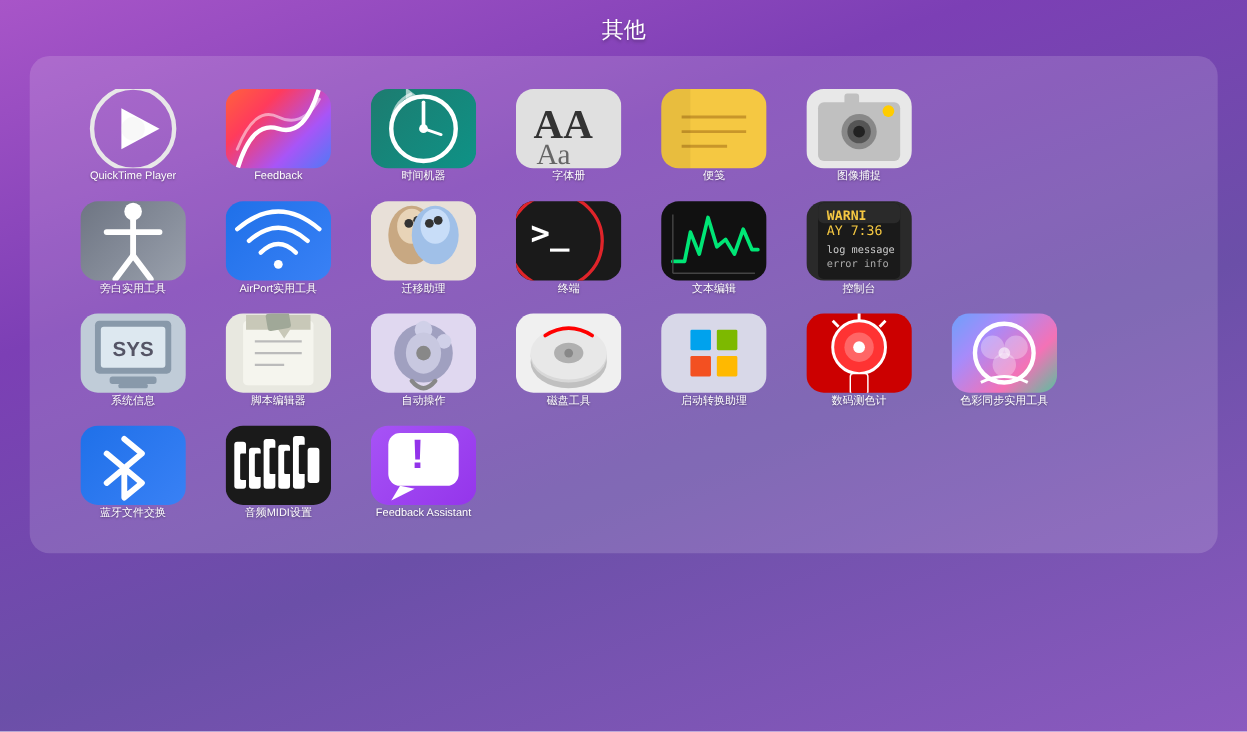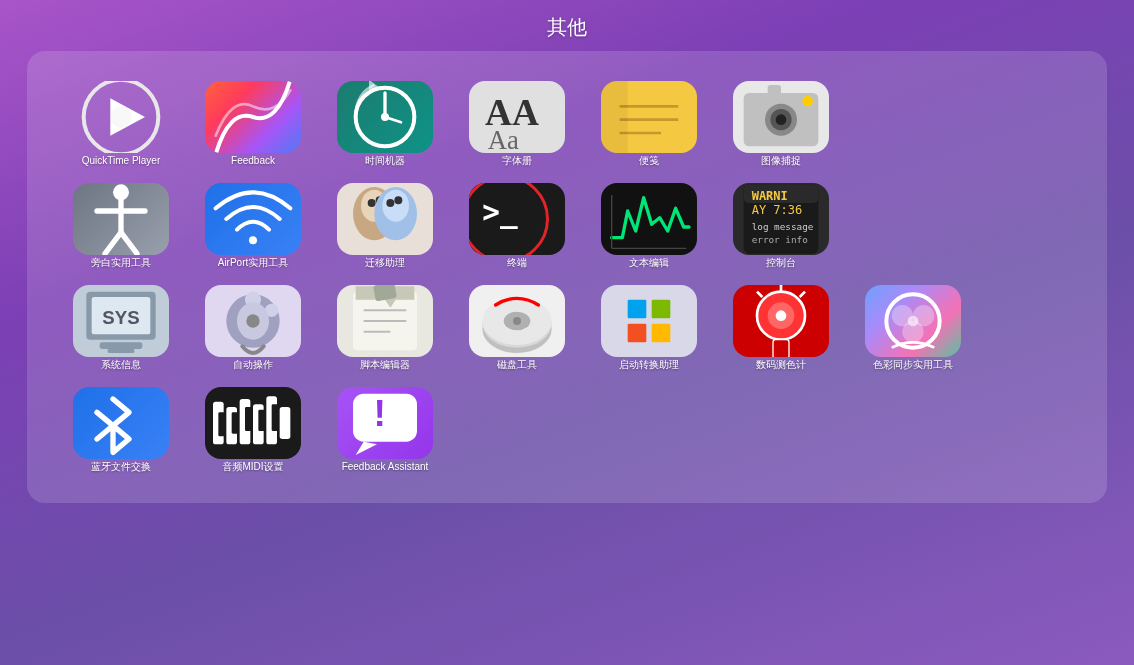--- a/index.html
+++ b/index.html
@@ -280,44 +280,44 @@
           <rect x="20" y="52" width="32" height="5" rx="2" fill="#8899aa"></rect>
           <rect x="26" y="57" width="20" height="3" rx="1" fill="#8899aa"></rect>
           <text x="22" y="38" font-size="14" font-family="sans-serif" fill="#556" font-weight="bold">SYS</text>
         </svg>
         </div>
         <span class="app-label">系统信息</span>
       </div>
       <div class="app-item">
         <div class="app-icon-wrap">
           <svg viewBox="0 0 72 72" xmlns="http://www.w3.org/2000/svg">
+          <rect width="72" height="72" rx="16" fill="#e8e8e0"></rect>
+          <rect x="12" y="14" width="48" height="44" rx="3" fill="#f5f5ee"></rect>
+          <line x1="20" y1="28" x2="52" y2="28" stroke="#bbb" stroke-width="1.5"></line>
+          <line x1="20" y1="36" x2="52" y2="36" stroke="#bbb" stroke-width="1.5"></line>
+          <line x1="20" y1="44" x2="40" y2="44" stroke="#bbb" stroke-width="1.5"></line>
+          <path d="M14 10 L58 10 L58 20 L44 20 L40 26 L36 20 L14 20 Z" fill="#c8c8b8"></path>
+          <rect x="28" y="8" width="16" height="12" rx="2" fill="#a0a898" transform="rotate(-10,36,14)"></rect>
+        </svg>
+        </div>
+        <span class="app-label">脚本编辑器</span>
+      </div>
+      <div class="app-item">
+        <div class="app-icon-wrap">
+          <svg viewBox="0 0 72 72" xmlns="http://www.w3.org/2000/svg">
           <rect width="72" height="72" rx="16" fill="#e0d8f0"></rect>
           <circle cx="36" cy="36" r="20" fill="#a0a0c0"></circle>
           <circle cx="36" cy="20" r="6" fill="#d0d0e8"></circle>
           <circle cx="50" cy="28" r="5" fill="#d0d0e8"></circle>
           <ellipse cx="36" cy="36" rx="12" ry="14" fill="#c8c8e0"></ellipse>
           <circle cx="36" cy="36" r="5" fill="#888"></circle>
           <path d="M28 55 Q36 65 44 55" fill="none" stroke="#888" stroke-width="3" stroke-linecap="round"></path>
         </svg>
         </div>
         <span class="app-label">自动操作</span>
-      </div>
-      <div class="app-item">
-        <div class="app-icon-wrap">
-          <svg viewBox="0 0 72 72" xmlns="http://www.w3.org/2000/svg">
-          <rect width="72" height="72" rx="16" fill="#e8e8e0"></rect>
-          <rect x="12" y="14" width="48" height="44" rx="3" fill="#f5f5ee"></rect>
-          <line x1="20" y1="28" x2="52" y2="28" stroke="#bbb" stroke-width="1.5"></line>
-          <line x1="20" y1="36" x2="52" y2="36" stroke="#bbb" stroke-width="1.5"></line>
-          <line x1="20" y1="44" x2="40" y2="44" stroke="#bbb" stroke-width="1.5"></line>
-          <path d="M14 10 L58 10 L58 20 L44 20 L40 26 L36 20 L14 20 Z" fill="#c8c8b8"></path>
-          <rect x="28" y="8" width="16" height="12" rx="2" fill="#a0a898" transform="rotate(-10,36,14)"></rect>
-        </svg>
-        </div>
-        <span class="app-label">脚本编辑器</span>
       </div>
       <div class="app-item">
         <div class="app-icon-wrap">
           <svg viewBox="0 0 72 72" xmlns="http://www.w3.org/2000/svg">
           <rect width="72" height="72" rx="16" fill="#f0f0f0"></rect>
           <ellipse cx="36" cy="42" rx="26" ry="18" fill="#c0c0c0"></ellipse>
           <ellipse cx="36" cy="38" rx="26" ry="18" fill="#d8d8d8"></ellipse>
           <ellipse cx="36" cy="36" rx="26" ry="18" fill="#e8e8e8"></ellipse>
           <ellipse cx="36" cy="36" rx="10" ry="7" fill="#b0b0b0"></ellipse>
           <circle cx="36" cy="36" r="3" fill="#888"></circle>

